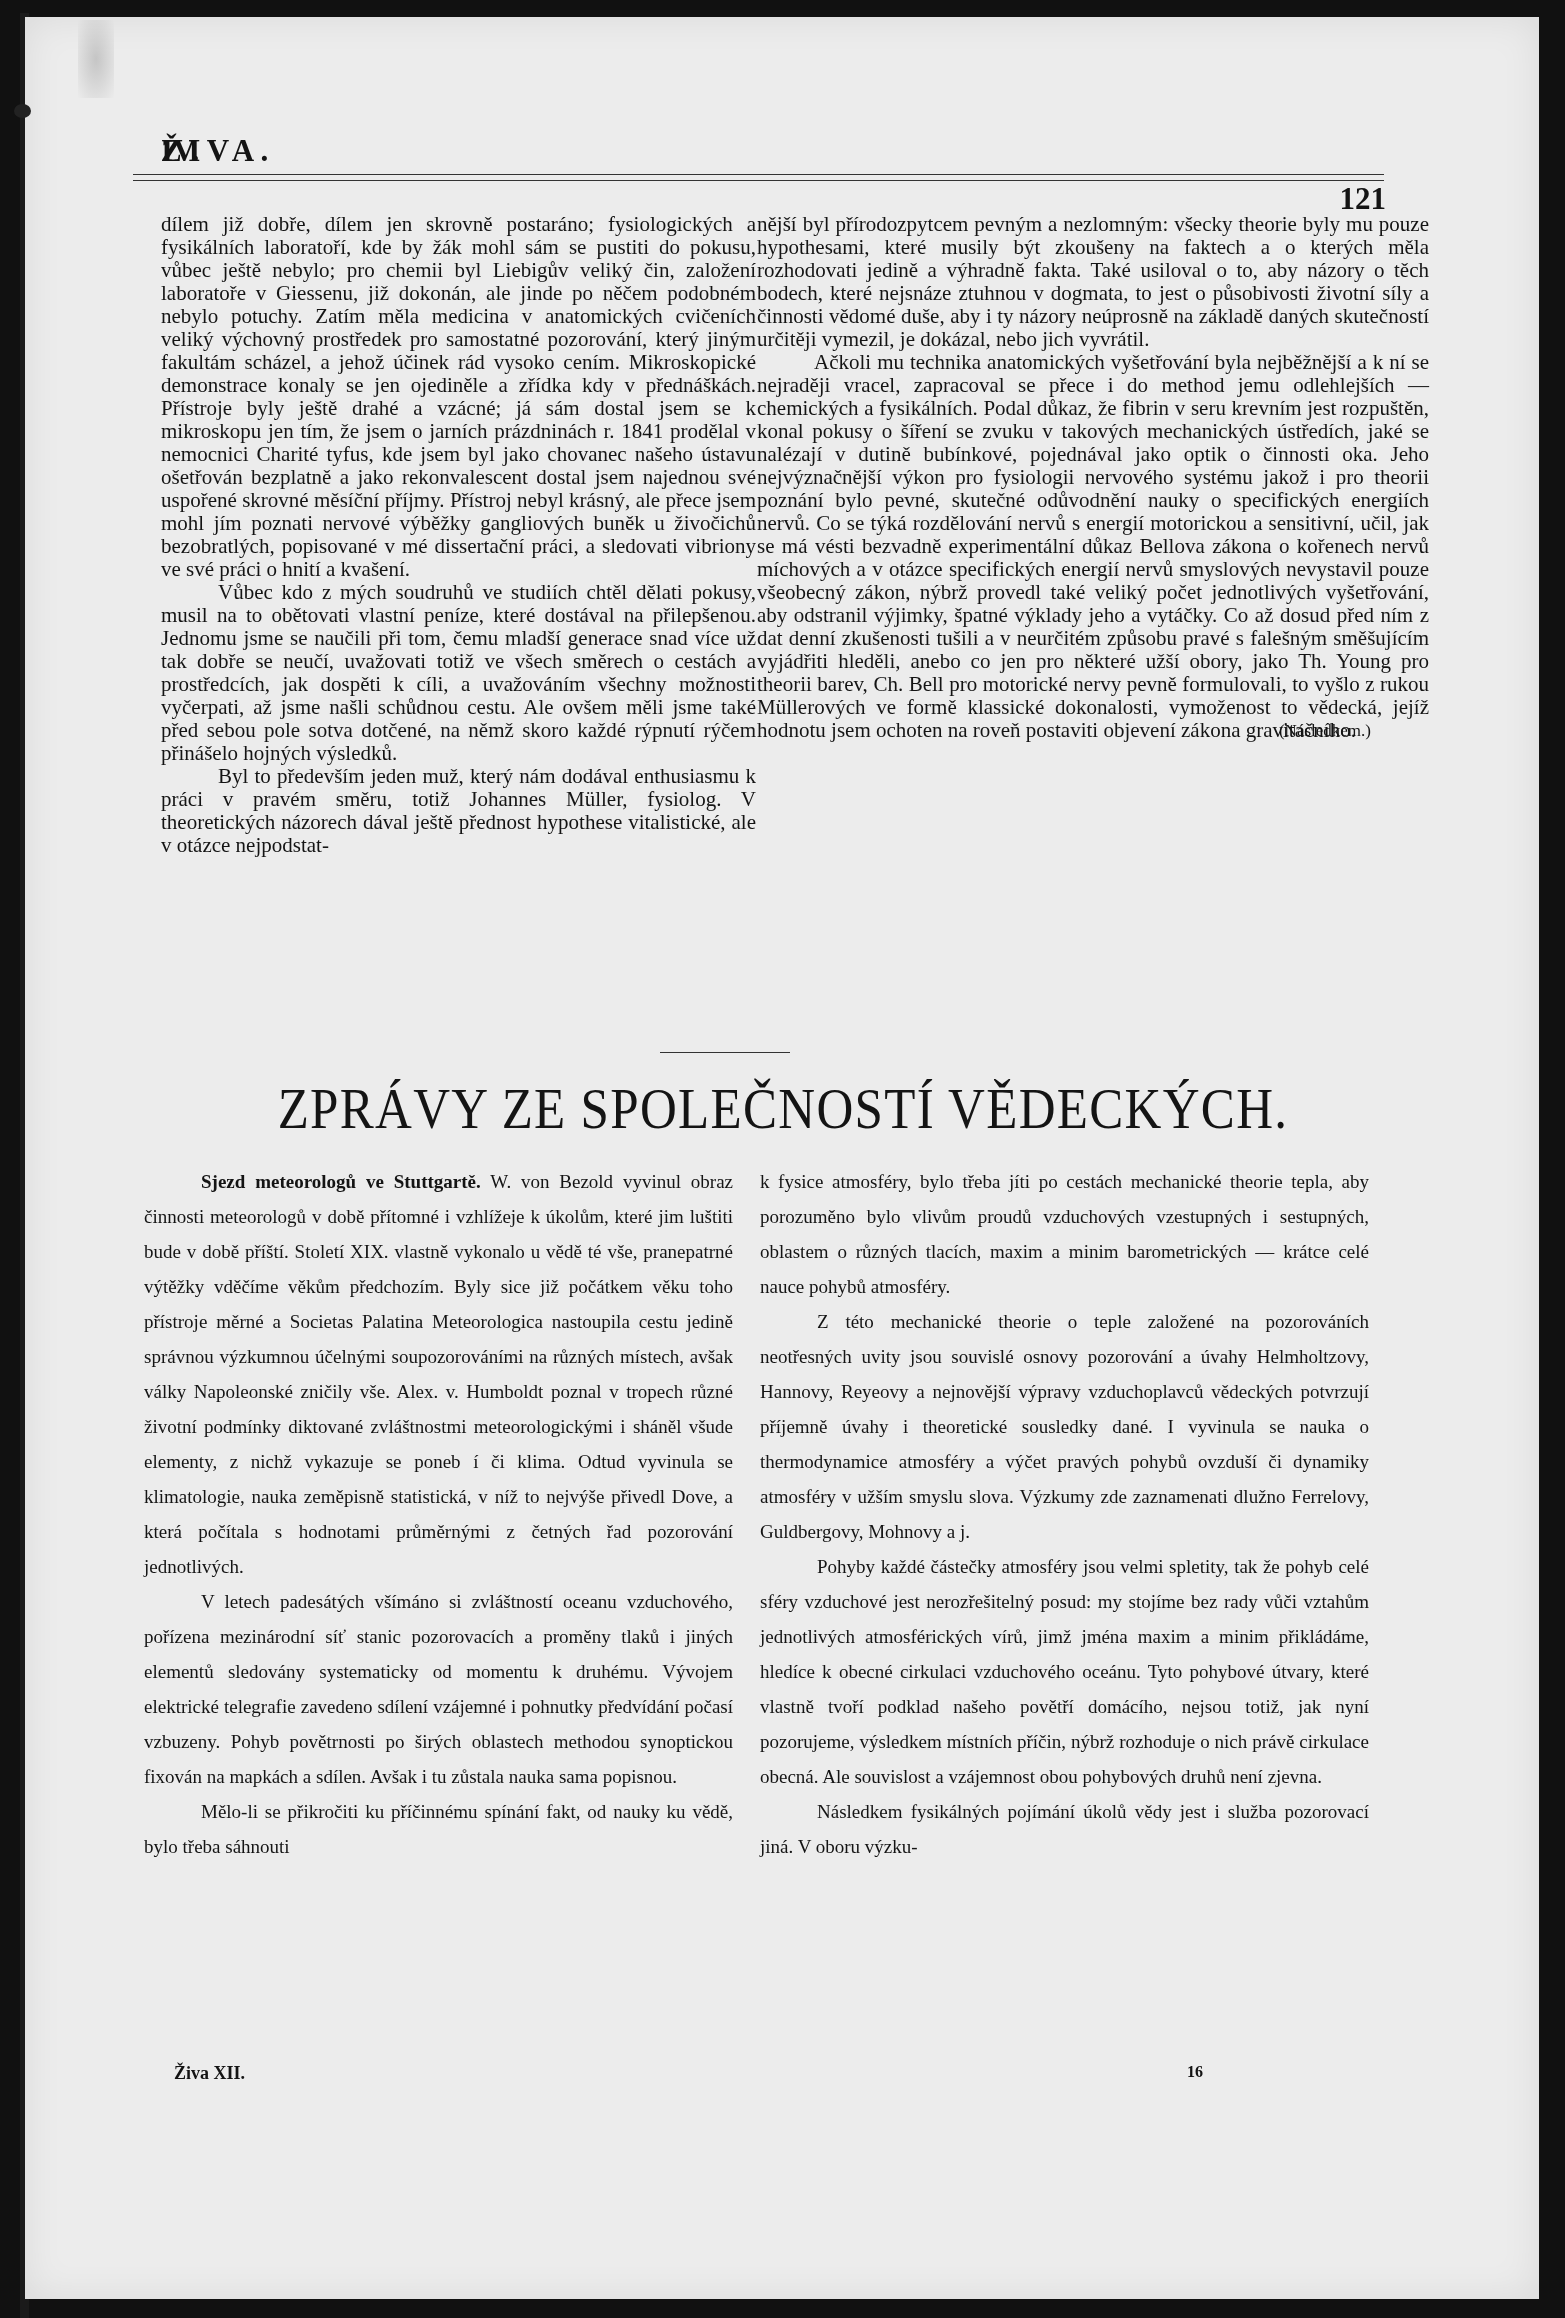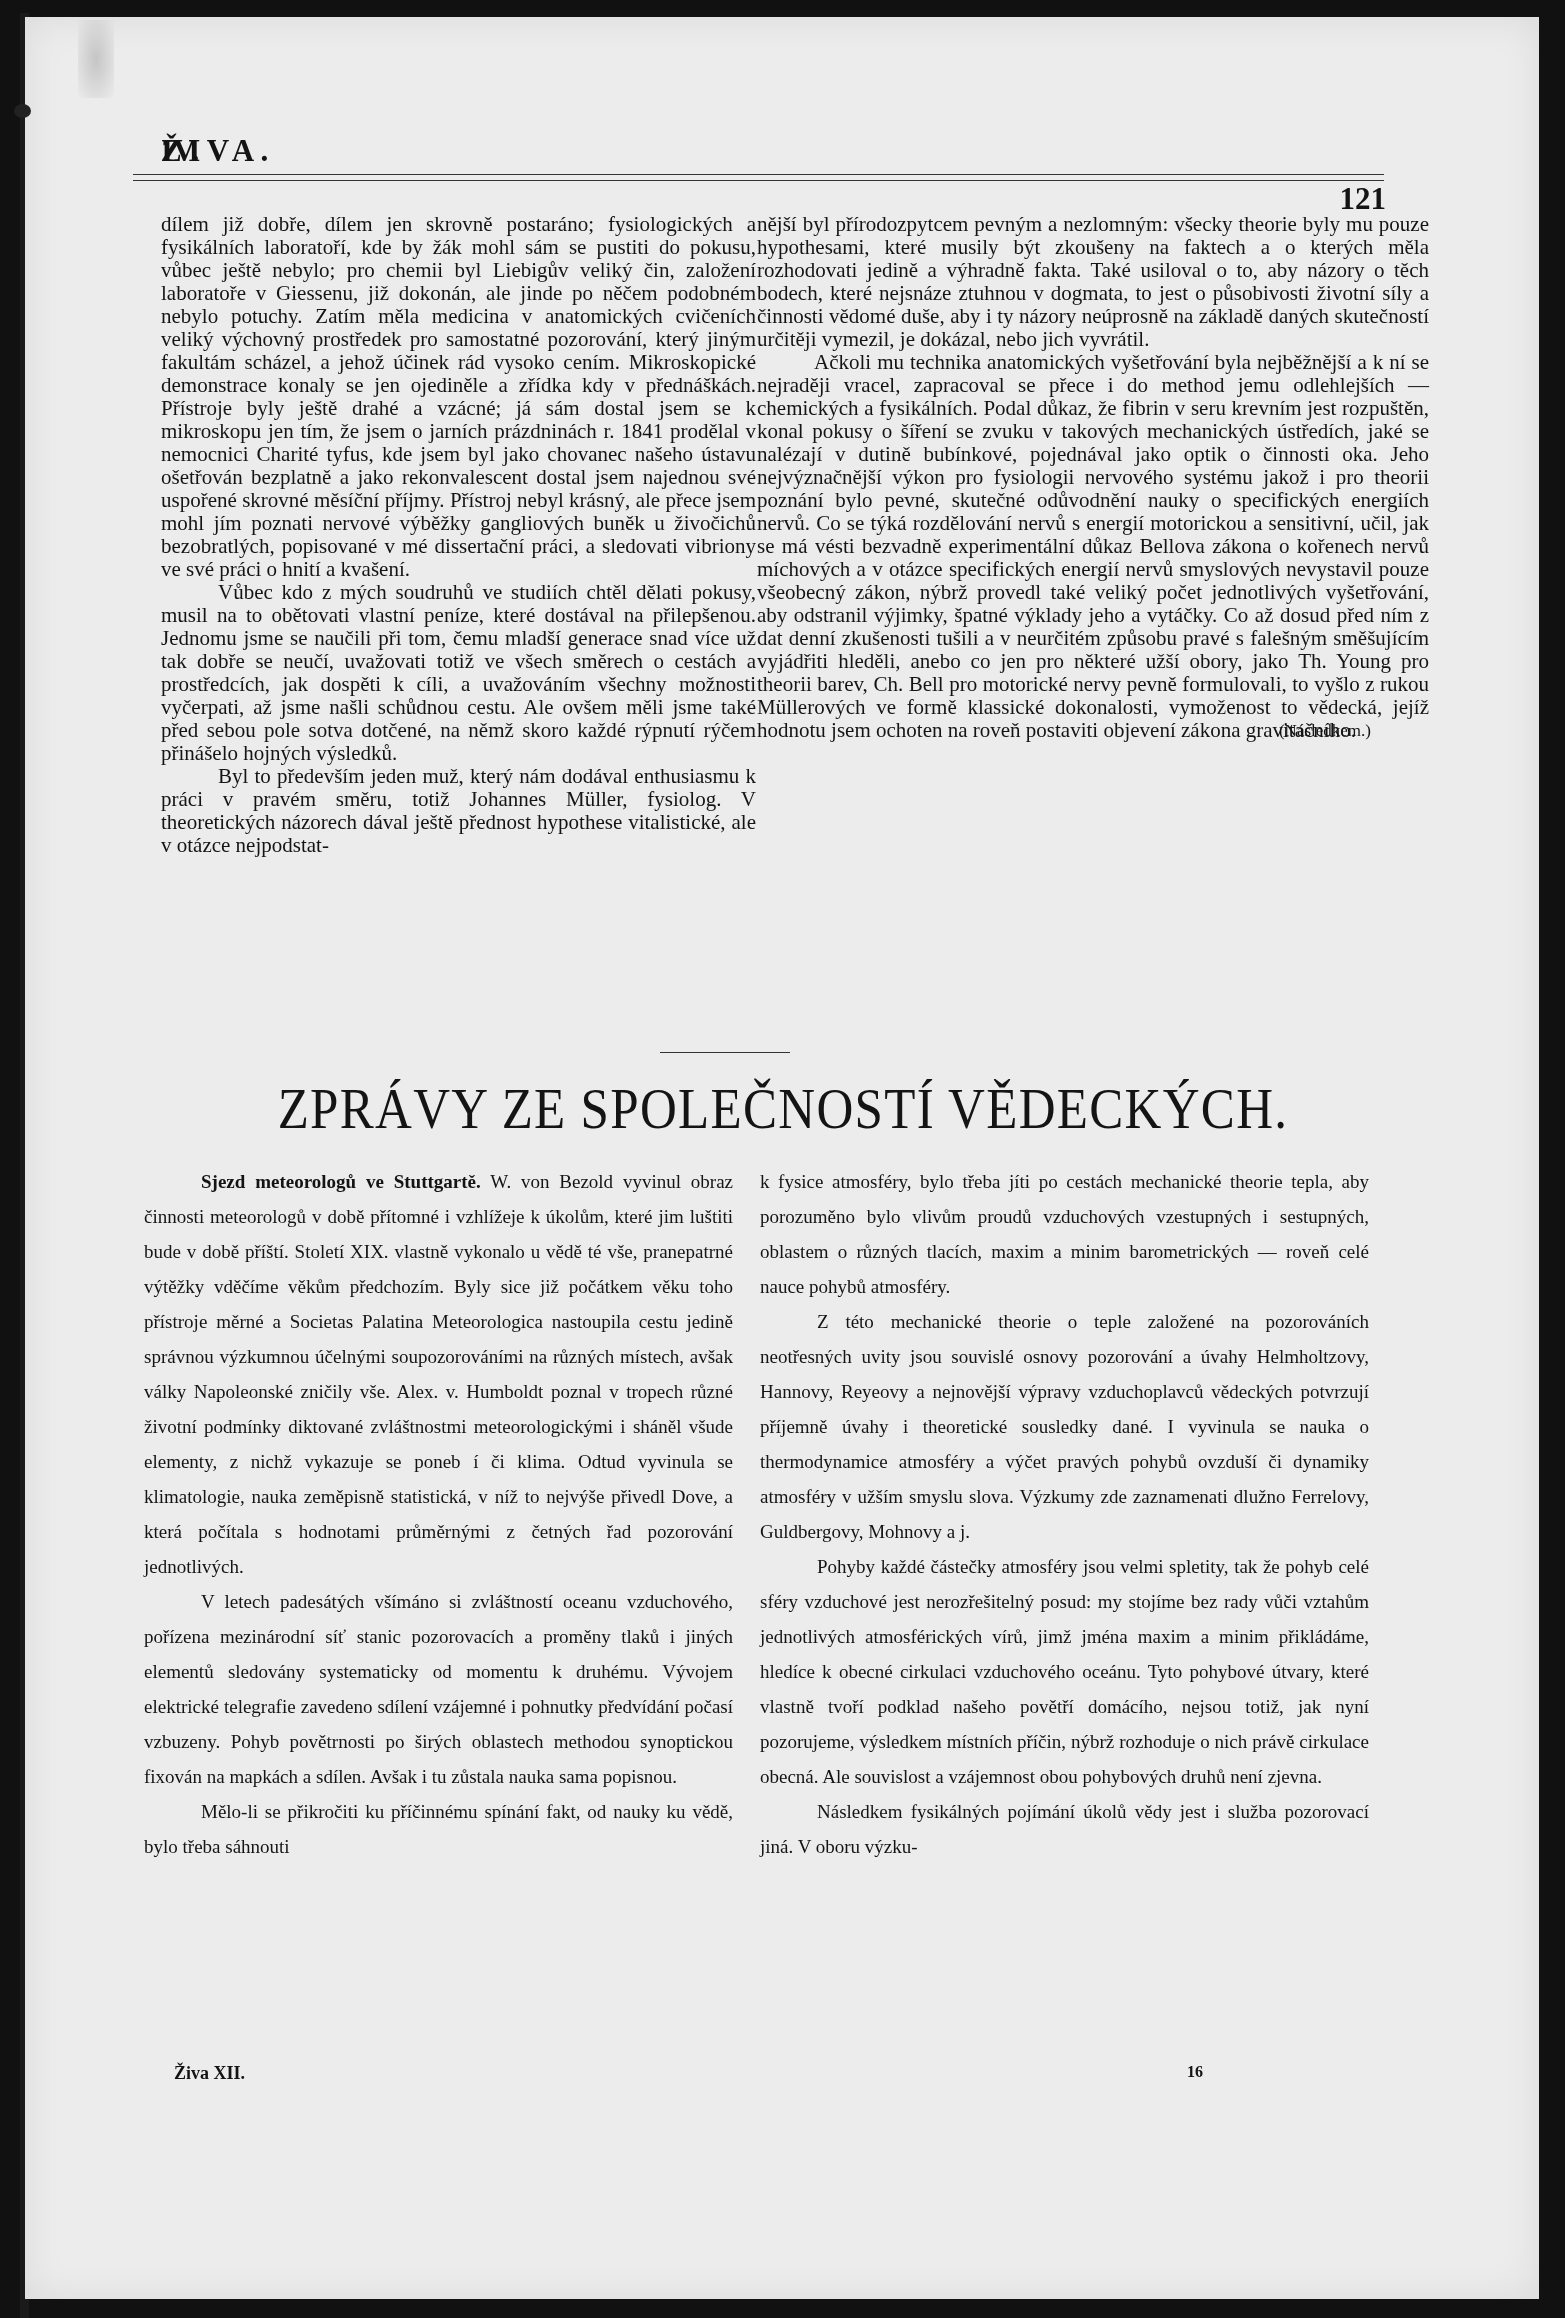--- a/index.html
+++ b/index.html
@@ -73,21 +73,21 @@
 
 <div class="section-title">ZPRÁVY ZE SPOLEČNOSTÍ VĚDECKÝCH.</div>
 
 <div class="col low-col left">
   <p class="indent"><span class="lead">Sjezd meteorologů ve Stuttgartě.</span> <span>W. von Bezold vyvinul obraz činnosti meteorologů v době přítomné i vzhlížeje k úkolům, které jim luštiti bude v době příští. Století XIX. vlastně vykonalo u vědě té vše, pranepatrné výtěžky vděčíme věkům předchozím. Byly sice již počátkem věku toho přístroje měrné a Societas Palatina Meteorologica nastoupila cestu jedině správnou výzkumnou účelnými soupozorováními na různých místech, avšak války Napoleonské zničily vše. Alex. v. Humboldt poznal v tropech různé životní podmínky diktované zvláštnostmi meteorologickými i sháněl všude elementy, z nichž vykazuje se poneb í či klima. Odtud vyvinula se klimatologie, nauka zeměpisně statistická, v níž to nejvýše přivedl Dove, a která počítala s hodnotami průměrnými z četných řad pozorování jednotlivých.</span></p>
   <p class="indent">V letech padesátých všímáno si zvláštností oceanu vzduchového, pořízena mezinárodní síť stanic pozorovacích a proměny tlaků i jiných elementů sledovány systematicky od momentu k druhému. Vývojem elektrické telegrafie zavedeno sdílení vzájemné i pohnutky předvídání počasí vzbuzeny. Pohyb povětrnosti po širých oblastech methodou synoptickou fixován na mapkách a sdílen. Avšak i tu zůstala nauka sama popisnou.</p>
   <p class="indent">Mělo-li se přikročiti ku příčinnému spínání fakt, od nauky ku vědě, bylo třeba sáhnouti</p>
 </div>
 
 <div class="col low-col right">
-  <p>k fysice atmosféry, bylo třeba jíti po cestách mechanické theorie tepla, aby porozuměno bylo vlivům proudů vzduchových vzestupných i sestupných, oblastem o různých tlacích, maxim a minim barometrických — roveň celé nauce pohybů atmosféry.</p>
+  <p>k fysice atmosféry, bylo třeba jíti po cestách mechanické theorie tepla, aby porozuměno bylo vlivům proudů vzduchových vzestupných i sestupných, oblastem o různých tlacích, maxim a minim barometrických — krátce celé nauce pohybů atmosféry.</p>
   <p class="indent">Z této mechanické theorie o teple založené na pozorováních neotřesných uvity jsou souvislé osnovy pozorování a úvahy Helmholtzovy, Hannovy, Reyeovy a nejnovější výpravy vzduchoplavců vědeckých potvrzují příjemně úvahy i theoretické sousledky dané. I vyvinula se nauka o thermodynamice atmosféry a výčet pravých pohybů ovzduší či dynamiky atmosféry v užším smyslu slova. Výzkumy zde zaznamenati dlužno Ferrelovy, Guldbergovy, Mohnovy a j.</p>
   <p class="indent">Pohyby každé částečky atmosféry jsou velmi spletity, tak že pohyb celé sféry vzduchové jest nerozřešitelný posud: my stojíme bez rady vůči vztahům jednotlivých atmosférických vírů, jimž jména maxim a minim přikládáme, hledíce k obecné cirkulaci vzduchového oceánu. Tyto pohybové útvary, které vlastně tvoří podklad našeho povětří domácího, nejsou totiž, jak nyní pozorujeme, výsledkem místních příčin, nýbrž rozhoduje o nich právě cirkulace obecná. Ale souvislost a vzájemnost obou pohybových druhů není zjevna.</p>
   <p class="indent">Následkem fysikálných pojímání úkolů vědy jest i služba pozorovací jiná. V oboru výzku-</p>
 </div>
 
 <div class="footer-left">Živa XII.</div>
 <div class="footer-sig">16</div>
 
 
 </body></html>

